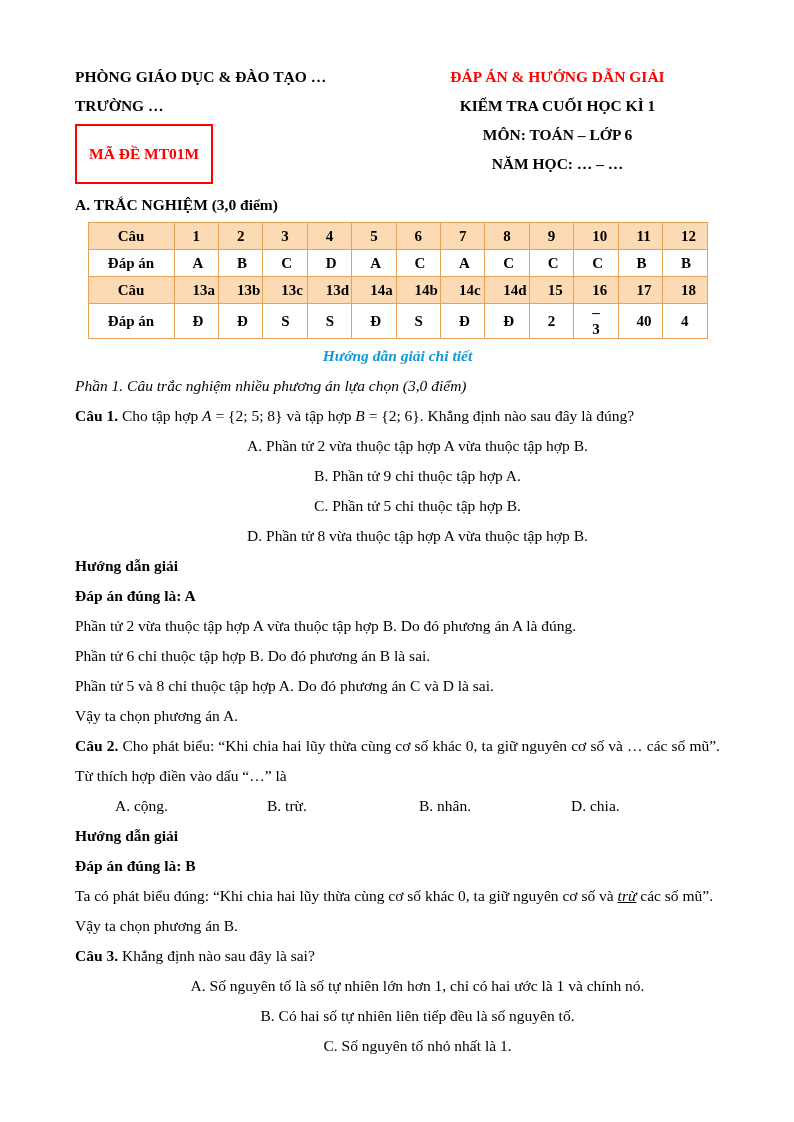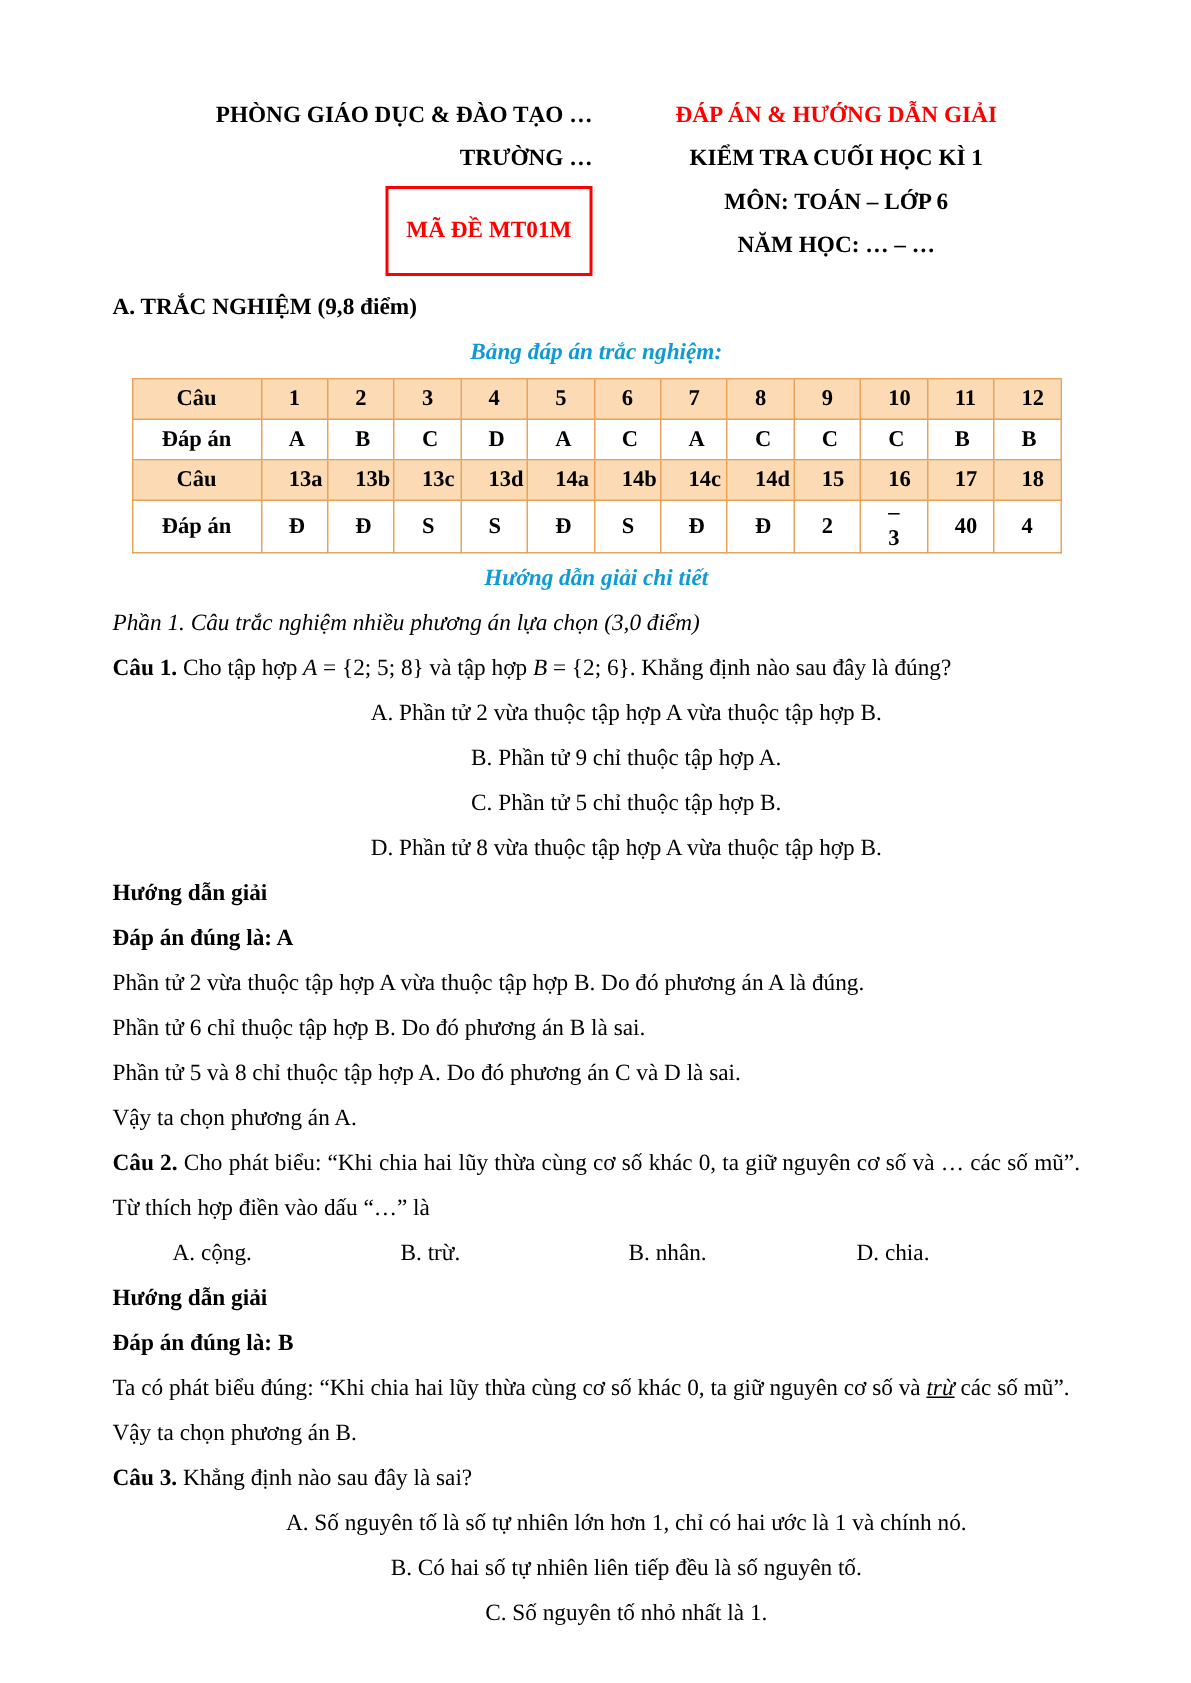--- a/index.html
+++ b/index.html
@@ -9,21 +9,21 @@
     width: 794px;
     height: 1122px;
     background: #ffffff;
     overflow: hidden;
     font-family: "Liberation Serif", "DejaVu Serif", serif;
     font-size: 15.5px;
     color: #000000;
     padding: 62px 74px 20px 75px;
   }
   .doc-header { display: flex; font-weight: bold; }
-  .header-left { width: 320px; text-align: right; }
+  .header-left { width: 320px; text-align: left; }
   .header-right { flex: 1; text-align: center; }
   .h-line { line-height: 29px; white-space: nowrap; }
   .red-text { color: var(--accent-red, #ff0000); }
   .code-box {
     display: inline-block;
     margin-top: 4px;
     padding: 16px 12px;
     border: 2px solid var(--accent-red, #ff0000);
     color: var(--accent-red, #ff0000);
     font-weight: bold;
@@ -77,23 +77,22 @@
       <div class="code-box"><span>MÃ ĐỀ MT01M</span></div>
     </div>
     <div class="header-right">
       <div class="h-line red-text">ĐÁP ÁN &amp; HƯỚNG DẪN GIẢI</div>
       <div class="h-line">KIỂM TRA CUỐI HỌC KÌ 1</div>
       <div class="h-line">MÔN: TOÁN – LỚP 6</div>
       <div class="h-line">NĂM HỌC: … – …</div>
     </div>
   </header>
 
-  <div class="section-title">A. TRẮC NGHIỆM (9,8 điểm)</div>
+  <div class="section-title">A. TRẮC NGHIỆM (3,0 điểm)</div>
 
-  <div class="caption">Bảng đáp án trắc nghiệm:</div>
 
   <table class="answers">
     <tbody id="answer-table-body">
         <tr>
           <td class="hdr first">Câu</td>
           <td class="hdr ">1</td>
           <td class="hdr ">2</td>
           <td class="hdr ">3</td>
           <td class="hdr ">4</td>
           <td class="hdr ">5</td>

